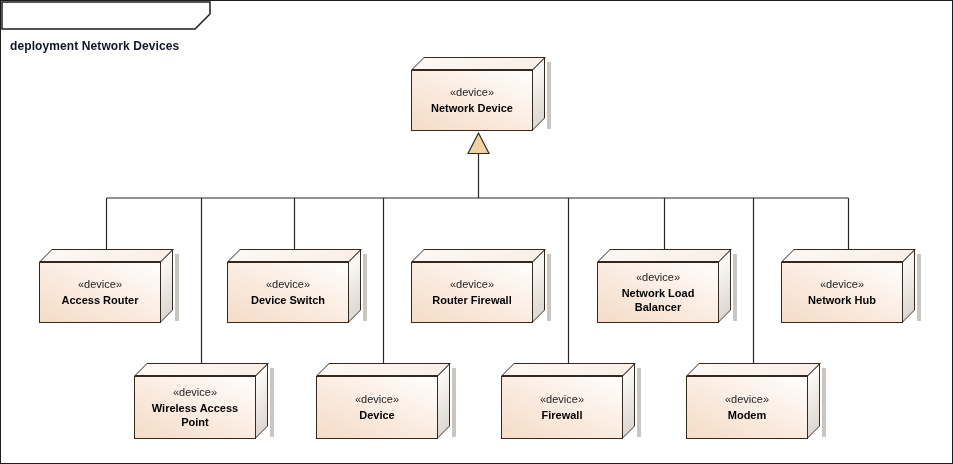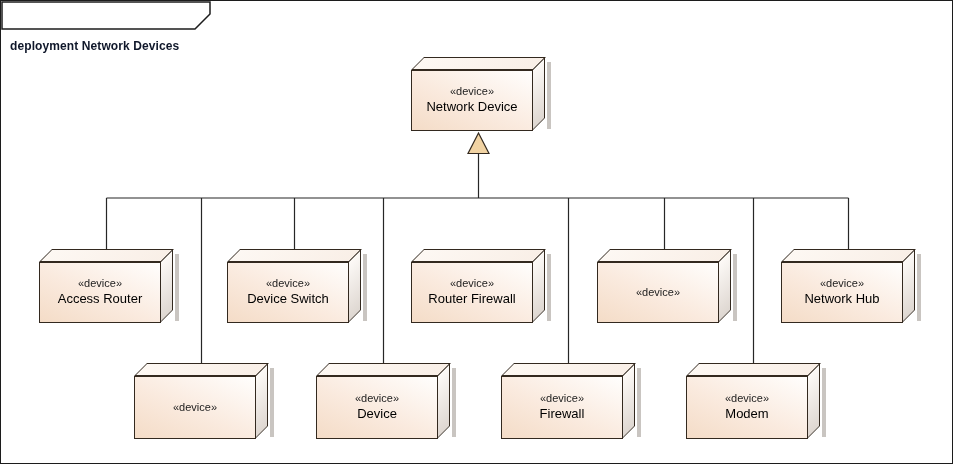--- a/index.html
+++ b/index.html
@@ -37,21 +37,21 @@
     transform:skewY(-45deg);transform-origin:0 0;
   }
   .node-front{
     position:absolute;left:0;top:0;width:100%;height:100%;box-sizing:border-box;
     border:1px solid var(--node-border,#33291f);
     background:linear-gradient(205deg,var(--node-fill-light,#fffefd) 0%,#faeade 55%,var(--node-fill-dark,#f4dcc7) 100%);
     display:flex;flex-direction:column;align-items:center;justify-content:center;
     gap:2px;text-align:center;padding:2px 3px;
   }
   .stereo{font-size:11px;color:#1c1c1c;line-height:1.15;}
-  .nname{font-size:13px;font-weight:normal;color:#000;line-height:1.3;}
+  .nname{font-size:11px;font-weight:bold;color:#000;line-height:1.3;}
   
   .pos-device{left:410px;top:69px;height:61px;}
   .pos-router{left:38px;top:261px;height:61px;}
   .pos-switch{left:226px;top:261px;height:61px;}
   .pos-firewall{left:410px;top:261px;height:61px;}
   .pos-loadbalancer{left:596px;top:261px;height:61px;}
   .pos-hub{left:780px;top:261px;height:61px;}
   .pos-wap{left:133px;top:375px;height:63px;}
   .pos-bridge{left:315px;top:375px;height:63px;}
   .pos-repeater{left:500px;top:375px;height:63px;}
@@ -124,39 +124,41 @@
       <span class="nname">Router Firewall</span>
     </div>
   </div>
 
   <div class="uml-node pos-loadbalancer">
     <div class="node-shadow"></div>
     <div class="node-top"></div>
     <div class="node-side"></div>
     <div class="node-front">
       <span class="stereo">«device»</span>
+      <span class="nname">Network Load Balancer</span>
     </div>
   </div>
 
   <div class="uml-node pos-hub">
     <div class="node-shadow"></div>
     <div class="node-top"></div>
     <div class="node-side"></div>
     <div class="node-front">
       <span class="stereo">«device»</span>
       <span class="nname">Network Hub</span>
     </div>
   </div>
 
   <div class="uml-node pos-wap">
     <div class="node-shadow"></div>
     <div class="node-top"></div>
     <div class="node-side"></div>
     <div class="node-front">
       <span class="stereo">«device»</span>
+      <span class="nname">Wireless Access Point</span>
     </div>
   </div>
 
   <div class="uml-node pos-bridge">
     <div class="node-shadow"></div>
     <div class="node-top"></div>
     <div class="node-side"></div>
     <div class="node-front">
       <span class="stereo">«device»</span>
       <span class="nname">Device</span>

